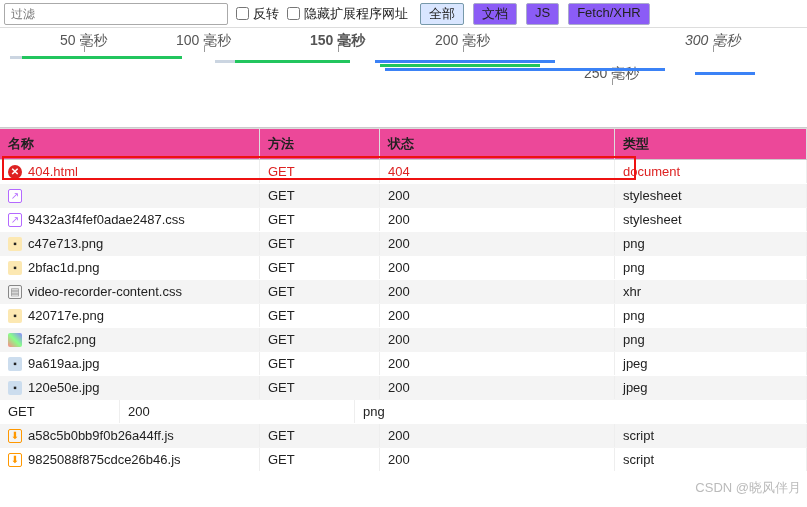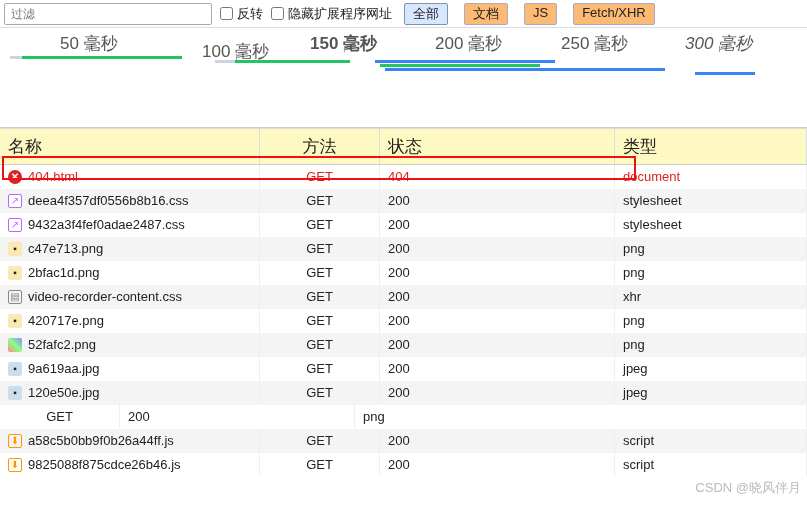--- a/index.html
+++ b/index.html
@@ -1,37 +1,37 @@
 <!DOCTYPE html>
 <html><head>
 <meta charset="utf-8">
 <style>
 * { margin:0; padding:0; box-sizing:border-box; font-family:"Segoe UI",Arial,sans-serif; }
 body { width:807px; height:507px; background:#fff; font-size:13px; color:#222; position:relative; overflow:hidden; }
 
 .toolbar { display:flex; align-items:center; height:28px; padding:2px 4px; border-bottom:1px solid #ddd; gap:8px; }
-.filter-input { width:208px; height:22px; border:1px solid #aaa; border-radius:2px; padding:0 6px; font-size:12px; color:#888; }
+.filter-input { width:224px; height:22px; border:1px solid #aaa; border-radius:2px; padding:0 6px; font-size:12px; color:#888; }
 .chk { display:flex; align-items:center; gap:4px; font-size:13px; }
 .chk input { width:13px; height:13px; }
-.tabs { display:flex; gap:16px; margin-left:4px; }
-.tab { border:1px solid #aac; background:#fdba74; padding:1px 8px; border-radius:2px; font-size:13px; cursor:pointer; }
+.tabs { display:flex; gap:9px; margin-left:4px; }
+.tab { border:1px solid #aac; background:#8b5cf6; padding:1px 8px; border-radius:2px; font-size:13px; cursor:pointer; }
 .tab.active { background:#d9e6ff; border-color:#79a; }
 
 .timeline { position:relative; height:100px; border-bottom:1px solid #ccc; }
-.tick { position:absolute; top:4px; font-size:17px; color:#555; }
+.tick { position:absolute; top:4px; font-size:14px; color:#555; }
 .tick::before { content:""; position:absolute; left:50%; top:14px; width:1px; height:6px; background:#999; }
 .lane { position:absolute; height:3px; }
 .l-blue { background:#3b82f6; }
 .l-green { background:#22c55e; }
 .l-gray { background:#cbd5e1; }
 
-.thead { display:flex; border-top:1px solid #ddd; border-bottom:1px solid #ccc; background:#fef9c3; font-size:17px; }
+.thead { display:flex; border-top:1px solid #ddd; border-bottom:1px solid #ccc; background:#ec4899; font-size:13px;font-weight:bold; }
 .thead > div { padding:6px 8px; border-right:1px solid #ddd; }
 .col-name { flex:0 0 260px; }
-.col-method { flex:0 0 120px;text-align:center; }
+.col-method { flex:0 0 120px; }
 .col-status { flex:0 0 235px; }
 .col-type { flex:1; }
 
 .tbody { overflow:auto; }
 .row { display:flex; border-bottom:1px solid transparent; }
 .row:nth-child(even) { background:#f4f4f4; }
 .row > div { padding:4px 8px; border-right:1px solid #eee; white-space:nowrap; overflow:hidden; text-overflow:ellipsis; }
 .row .col-name { display:flex; align-items:center; gap:6px; }
 .row.err { color:#d22; }
 .highlight { position:absolute; border:2px solid #e11; pointer-events:none; }
@@ -64,24 +64,24 @@
     <div class="tab active">全部</div>
     <div class="tab">文档</div>
     <div class="tab">JS</div>
     <div class="tab">Fetch/XHR</div>
   </div>
 </div>
 
 <div class="timeline">
   <div id="ticks">
       <div class="tick" style="left: 60px;">50 毫秒</div>
-      <div class="tick" style="left: 202px; margin-top: 8px;">100 毫秒</div>
+      <div class="tick" style="left: 176px;">100 毫秒</div>
       <div class="tick" style="left: 310px; font-weight: bold;">150 毫秒</div>
       <div class="tick" style="left: 435px;">200 毫秒</div>
-      <div class="tick" style="left: 561px;">250 毫秒</div>
+      <div class="tick" style="left: 584px; margin-top: 33px;">250 毫秒</div>
       <div class="tick" style="left: 685px; font-style: italic;">300 毫秒</div>
     </div>
   <div class="lane l-gray" style="top:28px; left:10px; width:12px;"></div>
   <div class="lane l-green" style="top:28px; left:22px; width:160px;"></div>
   <div class="lane l-gray" style="top:32px; left:215px; width:20px;"></div>
   <div class="lane l-green" style="top:32px; left:235px; width:115px;"></div>
   <div class="lane l-blue" style="top:32px; left:375px; width:180px;"></div>
   <div class="lane l-green" style="top:36px; left:380px; width:160px;"></div>
   <div class="lane l-blue" style="top:40px; left:385px; width:280px;"></div>
   <div class="lane l-blue" style="top:44px; left:695px; width:60px;"></div>
@@ -100,21 +100,20 @@
         <span class="fi fi-err">✕</span>
         <span>404.html</span>
       </div>
       <div class="col-method">GET</div>
       <div class="col-status">404</div>
       <div class="col-type">document</div>
     </div>
     <div class="row">
       <div class="col-name">
         <span class="fi fi-css">↗</span>
-        <span>deea4f357df0556b8b16.css</span>
       </div>
       <div class="col-method">GET</div>
       <div class="col-status">200</div>
       <div class="col-type">stylesheet</div>
     </div>
     <div class="row">
       <div class="col-name">
         <span class="fi fi-css">↗</span>
         <span>9432a3f4fef0adae2487.css</span>
       </div>

